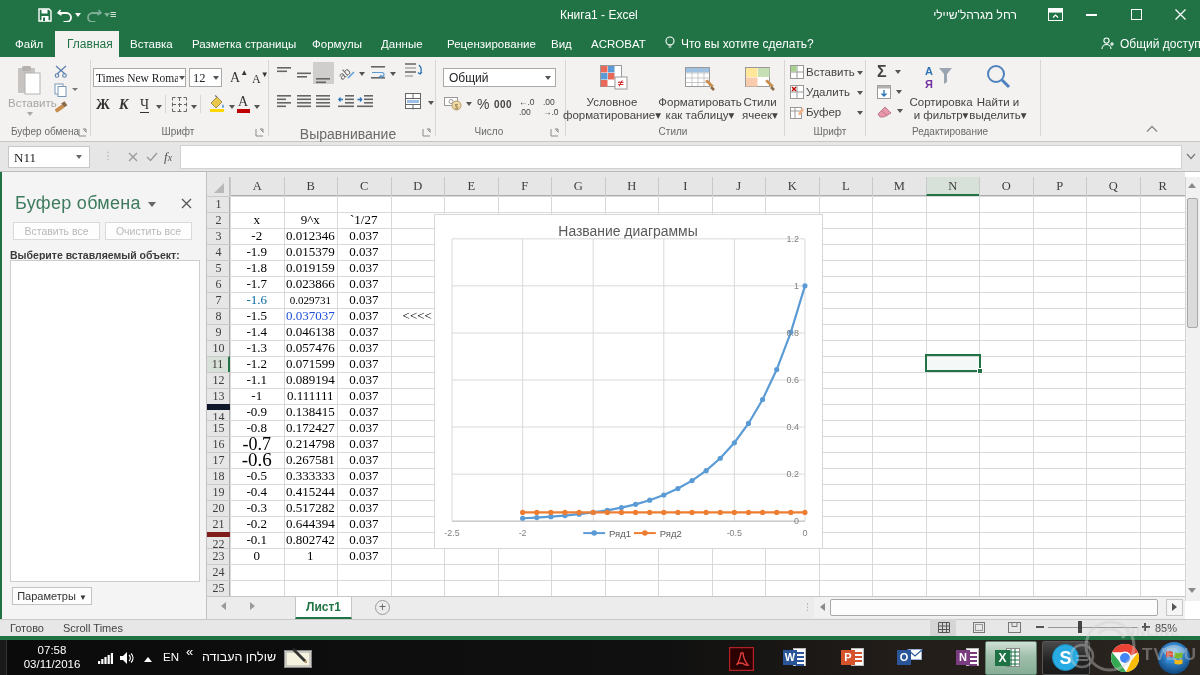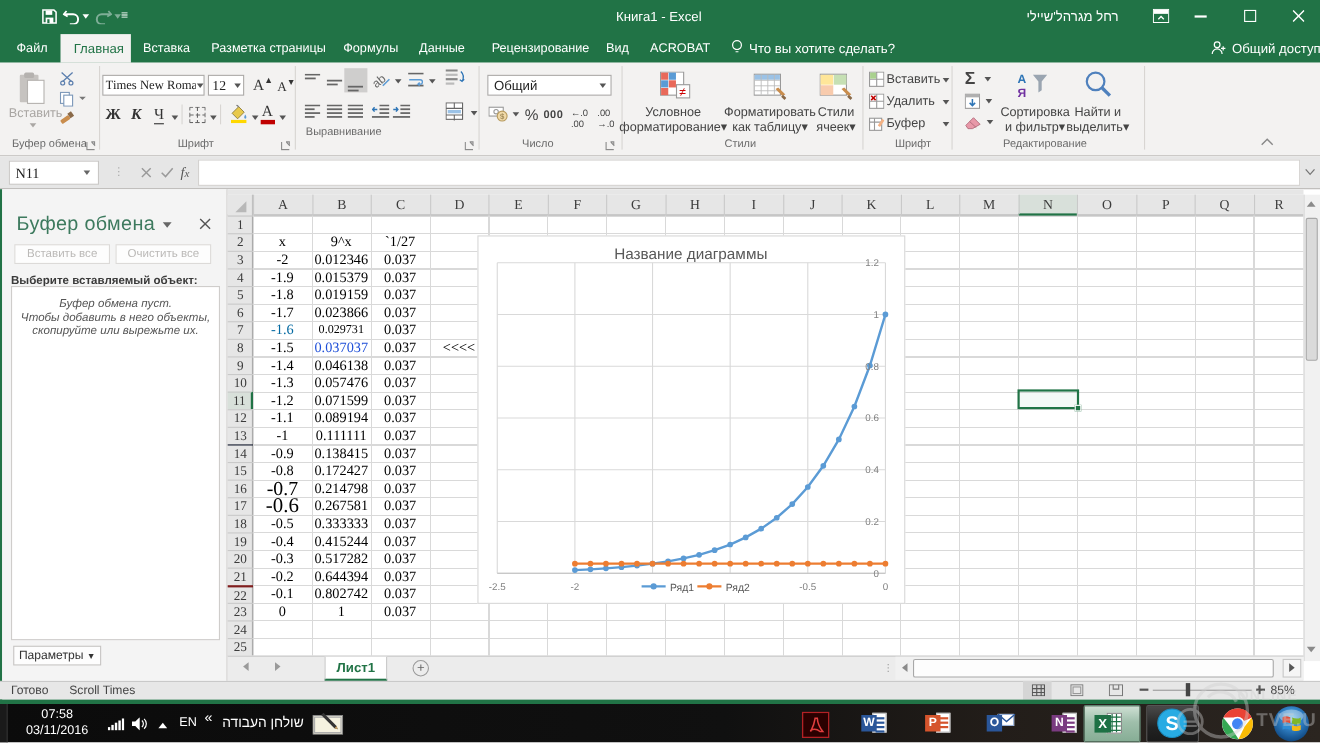--- a/index.html
+++ b/index.html
@@ -66,21 +66,21 @@
 <div class="ab" style="left:0;top:57px;width:1200px;height:85px;background:#f3f2f1;border-bottom:1px solid #c8c6c4">
 <div class="ab" style="left:90px;top:3px;width:1px;height:76px;background:#d8d5d2"></div>
 <div class="ab" style="left:268px;top:3px;width:1px;height:76px;background:#d8d5d2"></div>
 <div class="ab" style="left:435px;top:3px;width:1px;height:76px;background:#d8d5d2"></div>
 <div class="ab" style="left:565px;top:3px;width:1px;height:76px;background:#d8d5d2"></div>
 <div class="ab" style="left:784px;top:3px;width:1px;height:76px;background:#d8d5d2"></div>
 <div class="ab" style="left:865px;top:3px;width:1px;height:76px;background:#d8d5d2"></div>
 <div class="ab" style="left:1040px;top:3px;width:1px;height:76px;background:#d8d5d2"></div>
 <div class="ab" style="left:-25px;top:69px;width:140px;text-align:center;color:#6a6a6a;font-size:10px">Буфер обмена</div>
 <div class="ab" style="left:108px;top:69px;width:140px;text-align:center;color:#6a6a6a;font-size:10px">Шрифт</div>
-<div class="ab" style="left:278px;top:58px;width:140px;color:#6a6a6a;font-size:10px">Выравнивание</div>
+<div class="ab" style="left:278px;top:69px;width:140px;text-align:center;color:#6a6a6a;font-size:14px">Выравнивание</div>
 <div class="ab" style="left:419px;top:69px;width:140px;text-align:center;color:#6a6a6a;font-size:10px">Число</div>
 <div class="ab" style="left:603px;top:69px;width:140px;text-align:center;color:#6a6a6a;font-size:10px">Стили</div>
 <div class="ab" style="left:760px;top:69px;width:140px;text-align:center;color:#6a6a6a;font-size:10px">Шрифт</div>
 <div class="ab" style="left:880px;top:69px;width:140px;text-align:center;color:#6a6a6a;font-size:10px">Редактирование</div>
 <svg class="ab" style="left:78px;top:71px" width="9" height="9" viewBox="0 0 9 9">
       <path d="M1 1 v7 h7 M5 1 h3 v3 M5.5 1.5 l3 3" fill="none" stroke="#8a8a8a" stroke-width="1"></path>
     </svg>
 <svg class="ab" style="left:255px;top:71px" width="9" height="9" viewBox="0 0 9 9">
       <path d="M1 1 v7 h7 M5 1 h3 v3 M5.5 1.5 l3 3" fill="none" stroke="#8a8a8a" stroke-width="1"></path>
     </svg>
@@ -326,21 +326,20 @@
 <div class="ab" style="left:2px;top:172px;width:205px;height:447px;background:#f4f4f4;border-right:1px solid #c3c1bf">
 <div class="ab" style="left:13px;top:21px;font-size:18px;color:#3d7a5e;letter-spacing:0.3px">Буфер обмена</div>
 <div class="ab" style="left:146px;top:30px;width:0;height:0;border-left:4px solid transparent;border-right:4px solid transparent;border-top:5px solid #666"></div>
 <svg class="ab" style="left:179px;top:26px" width="11" height="11" viewBox="0 0 11 11">
       <path d="M1 1 L10 10 M10 1 L1 10" stroke="#555" stroke-width="1.3"></path>
     </svg>
 <div class="ab ctr" style="left:11px;top:50px;width:87px;height:18px;background:#fdfdfd;border:1px solid #dcdad8;color:#bbb9b7;font-size:10.5px;line-height:16px">Вставить все</div>
 <div class="ab ctr" style="left:103px;top:50px;width:87px;height:18px;background:#fdfdfd;border:1px solid #dcdad8;color:#bbb9b7;font-size:10.5px;line-height:16px">Очистить все</div>
 <div class="ab" style="left:8px;top:77px;font-size:10.5px;font-weight:bold;color:#3b3b3b">Выберите вставляемый объект:</div>
 <div class="ab" style="left:8px;top:88px;width:190px;height:322px;background:#fff;border:1px solid #cfcdcb"></div>
-<div class="ab ctr" style="left:10px;top:98px;width:186px;font-size:10.5px;font-style:italic;color:#555;line-height:12.5px">Буфер обмена пуст.<br>Чтобы добавить в него объекты,<br>скопируйте или вырежьте их.</div>
 <div class="ab" style="left:10px;top:415px;width:80px;height:18px;background:#fdfdfd;border:1px solid #c5c3c1;color:#333;font-size:11px;text-align:center;line-height:16px">Параметры <span style="font-size:8px">▼</span></div>
 </div>
 
 <div class="ab" style="left:207px;top:172px;width:978px;height:447px;background:#fff"></div>
 <div class="ab" style="left:207px;top:172px;width:978px;height:5px;background:#e6e6e6"></div>
 <div class="ab" style="left:207px;top:177px;width:978px;height:19px;background:#e6e6e6;border-bottom:1px solid #ababab"></div>
 <div class="ab" style="left:207px;top:177px;width:23px;height:19px;background:#e6e6e6;border-right:1px solid #c0c0c0"></div>
 <div class="ab" style="left:214px;top:183px;width:0;height:0;border-left:10px solid transparent;border-bottom:10px solid #b8b8b8"></div>
 <div class="ab serif ctr" style="left:230.0px;top:177px;width:53.5px;height:19px;background:transparent;font-size:12.5px;color:#3c3c3c;line-height:18px;border-left:1px solid #c9c9c9">A</div>
 <div class="ab serif ctr" style="left:283.5px;top:177px;width:53.5px;height:19px;background:transparent;font-size:12.5px;color:#3c3c3c;line-height:18px;border-left:1px solid #c9c9c9">B</div>
@@ -367,29 +366,29 @@
 <div class="ab serif ctr" style="left:207px;top:244px;width:23px;height:16px;background:transparent;font-size:12px;color:#3c3c3c;line-height:15px;border-top:1px solid #c9c9c9">4</div>
 <div class="ab serif ctr" style="left:207px;top:260px;width:23px;height:16px;background:transparent;font-size:12px;color:#3c3c3c;line-height:15px;border-top:1px solid #c9c9c9">5</div>
 <div class="ab serif ctr" style="left:207px;top:276px;width:23px;height:16px;background:transparent;font-size:12px;color:#3c3c3c;line-height:15px;border-top:1px solid #c9c9c9">6</div>
 <div class="ab serif ctr" style="left:207px;top:292px;width:23px;height:16px;background:transparent;font-size:12px;color:#3c3c3c;line-height:15px;border-top:1px solid #c9c9c9">7</div>
 <div class="ab serif ctr" style="left:207px;top:308px;width:23px;height:16px;background:transparent;font-size:12px;color:#3c3c3c;line-height:15px;border-top:1px solid #c9c9c9">8</div>
 <div class="ab serif ctr" style="left:207px;top:324px;width:23px;height:16px;background:transparent;font-size:12px;color:#3c3c3c;line-height:15px;border-top:1px solid #c9c9c9">9</div>
 <div class="ab serif ctr" style="left:207px;top:340px;width:23px;height:16px;background:transparent;font-size:12px;color:#3c3c3c;line-height:15px;border-top:1px solid #c9c9c9">10</div>
 <div class="ab serif ctr" style="left:207px;top:356px;width:23px;height:16px;background:#d8e0da;border-right:2px solid #217346;font-size:12px;color:#3c3c3c;line-height:15px;border-top:1px solid #c9c9c9">11</div>
 <div class="ab serif ctr" style="left:207px;top:372px;width:23px;height:16px;background:transparent;font-size:12px;color:#3c3c3c;line-height:15px;border-top:1px solid #c9c9c9">12</div>
 <div class="ab serif ctr" style="left:207px;top:388px;width:23px;height:16px;background:transparent;font-size:12px;color:#3c3c3c;line-height:15px;border-top:1px solid #c9c9c9">13</div>
-<div class="ab serif ctr" style="left:207px;top:404px;width:23px;height:16px;background:transparent;font-size:12px;color:#3c3c3c;line-height:15px;border-top:1px solid #0f172a">14</div>
+<div class="ab serif ctr" style="left:207px;top:404px;width:23px;height:16px;background:transparent;font-size:12px;color:#3c3c3c;line-height:15px;border-top:6px solid #0f172a">14</div>
 <div class="ab serif ctr" style="left:207px;top:420px;width:23px;height:16px;background:transparent;font-size:12px;color:#3c3c3c;line-height:15px;border-top:1px solid #c9c9c9">15</div>
 <div class="ab serif ctr" style="left:207px;top:436px;width:23px;height:16px;background:transparent;font-size:12px;color:#3c3c3c;line-height:15px;border-top:1px solid #c9c9c9">16</div>
 <div class="ab serif ctr" style="left:207px;top:452px;width:23px;height:16px;background:transparent;font-size:12px;color:#3c3c3c;line-height:15px;border-top:1px solid #c9c9c9">17</div>
 <div class="ab serif ctr" style="left:207px;top:468px;width:23px;height:16px;background:transparent;font-size:12px;color:#3c3c3c;line-height:15px;border-top:1px solid #c9c9c9">18</div>
 <div class="ab serif ctr" style="left:207px;top:484px;width:23px;height:16px;background:transparent;font-size:12px;color:#3c3c3c;line-height:15px;border-top:1px solid #c9c9c9">19</div>
 <div class="ab serif ctr" style="left:207px;top:500px;width:23px;height:16px;background:transparent;font-size:12px;color:#3c3c3c;line-height:15px;border-top:1px solid #c9c9c9">20</div>
 <div class="ab serif ctr" style="left:207px;top:516px;width:23px;height:16px;background:transparent;font-size:12px;color:#3c3c3c;line-height:15px;border-top:1px solid #c9c9c9">21</div>
-<div class="ab serif ctr" style="left:207px;top:532px;width:23px;height:16px;background:transparent;font-size:12px;color:#3c3c3c;line-height:15px;border-top:2px solid #7f1d1d">22</div>
+<div class="ab serif ctr" style="left:207px;top:532px;width:23px;height:16px;background:transparent;font-size:12px;color:#3c3c3c;line-height:15px;border-top:5px solid #7f1d1d">22</div>
 <div class="ab serif ctr" style="left:207px;top:548px;width:23px;height:16px;background:transparent;font-size:12px;color:#3c3c3c;line-height:15px;border-top:1px solid #c9c9c9">23</div>
 <div class="ab serif ctr" style="left:207px;top:564px;width:23px;height:16px;background:transparent;font-size:12px;color:#3c3c3c;line-height:15px;border-top:1px solid #c9c9c9">24</div>
 <div class="ab serif ctr" style="left:207px;top:580px;width:23px;height:16px;background:transparent;font-size:12px;color:#3c3c3c;line-height:15px;border-top:1px solid #c9c9c9">25</div>
 <div class="ab" style="left:230px;top:196px;width:955px;height:400px;
 background-image:repeating-linear-gradient(to right,#d9d9d9 0 1px,transparent 1px 53.5px),repeating-linear-gradient(to bottom,#d9d9d9 0 1px,transparent 1px 16.0px)"></div>
 <div class="ab serif ctr" style="left:230.0px;top:212px;width:53.5px;height:16px;font-size:13px;line-height:16px;color:#000">x</div>
 <div class="ab serif ctr" style="left:283.5px;top:212px;width:53.5px;height:16px;font-size:13px;line-height:16px;color:#000">9^х</div>
 <div class="ab serif ctr" style="left:337.0px;top:212px;width:53.5px;height:16px;font-size:13px;line-height:16px;color:#000">`1/27</div>
 <div class="ab serif ctr" style="left:230.0px;top:228px;width:53.5px;height:16px;font-size:13px;line-height:16px;color:#000">-2</div>
 <div class="ab serif ctr" style="left:283.5px;top:228px;width:53.5px;height:16px;font-size:13px;line-height:16px;color:#000">0.012346</div>

